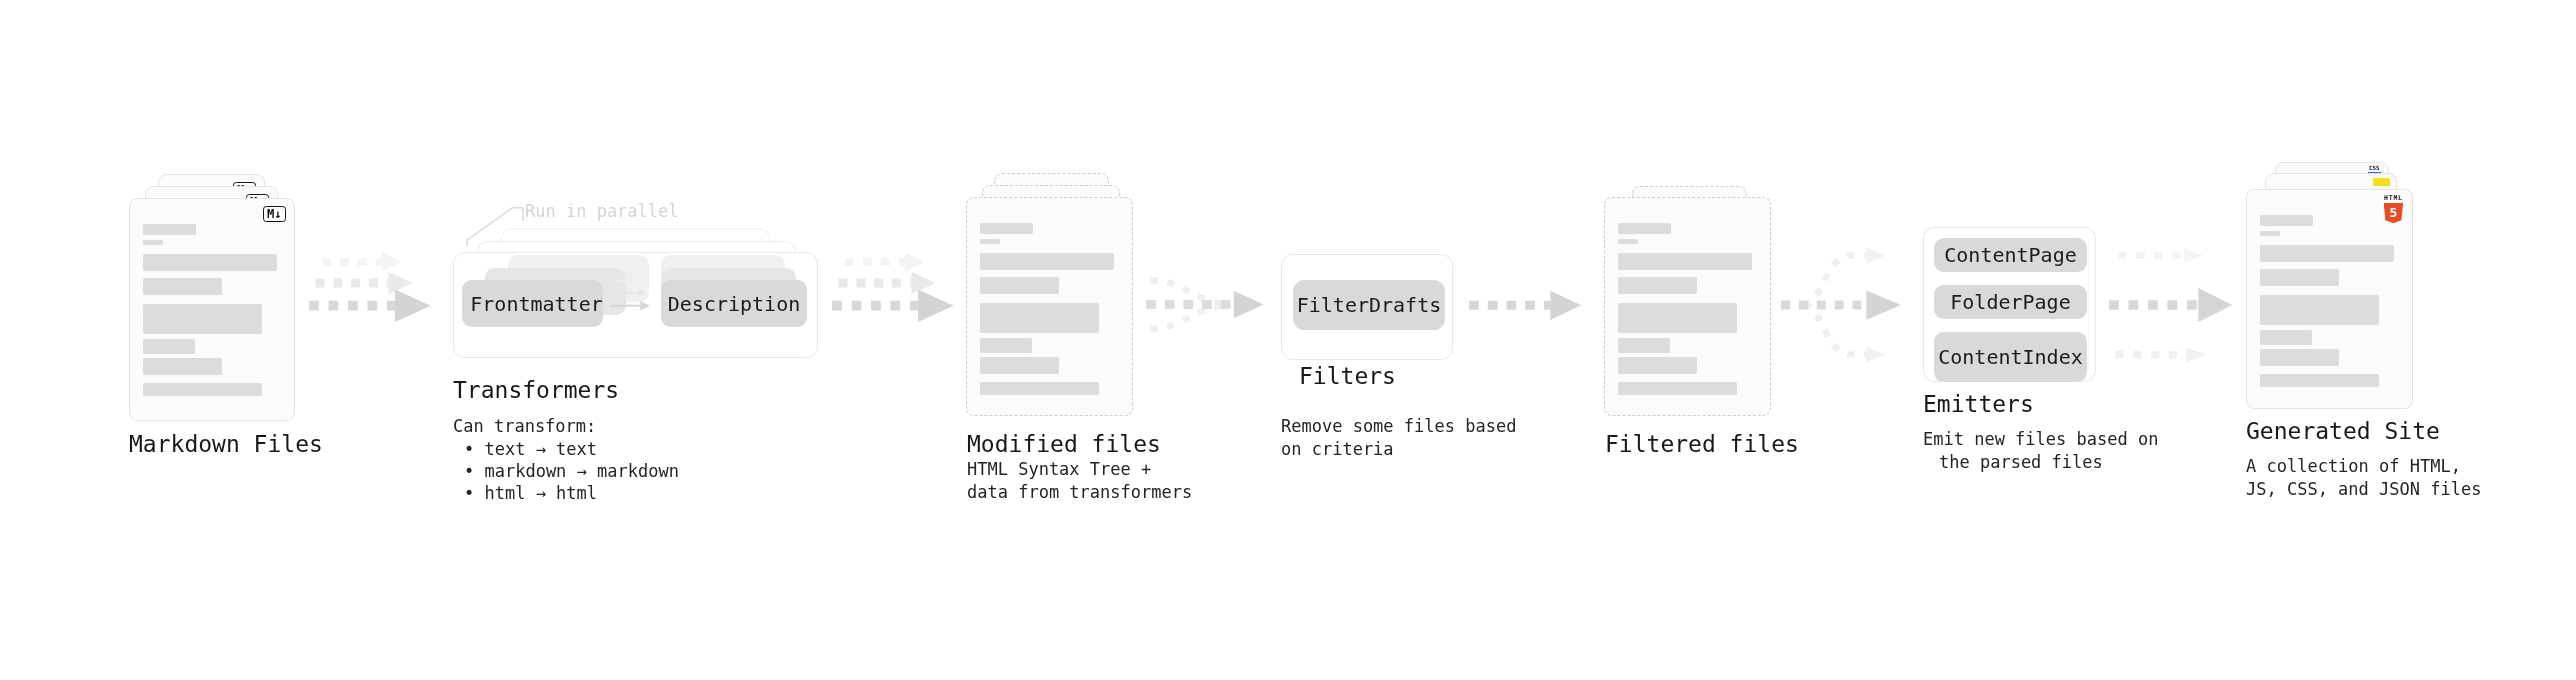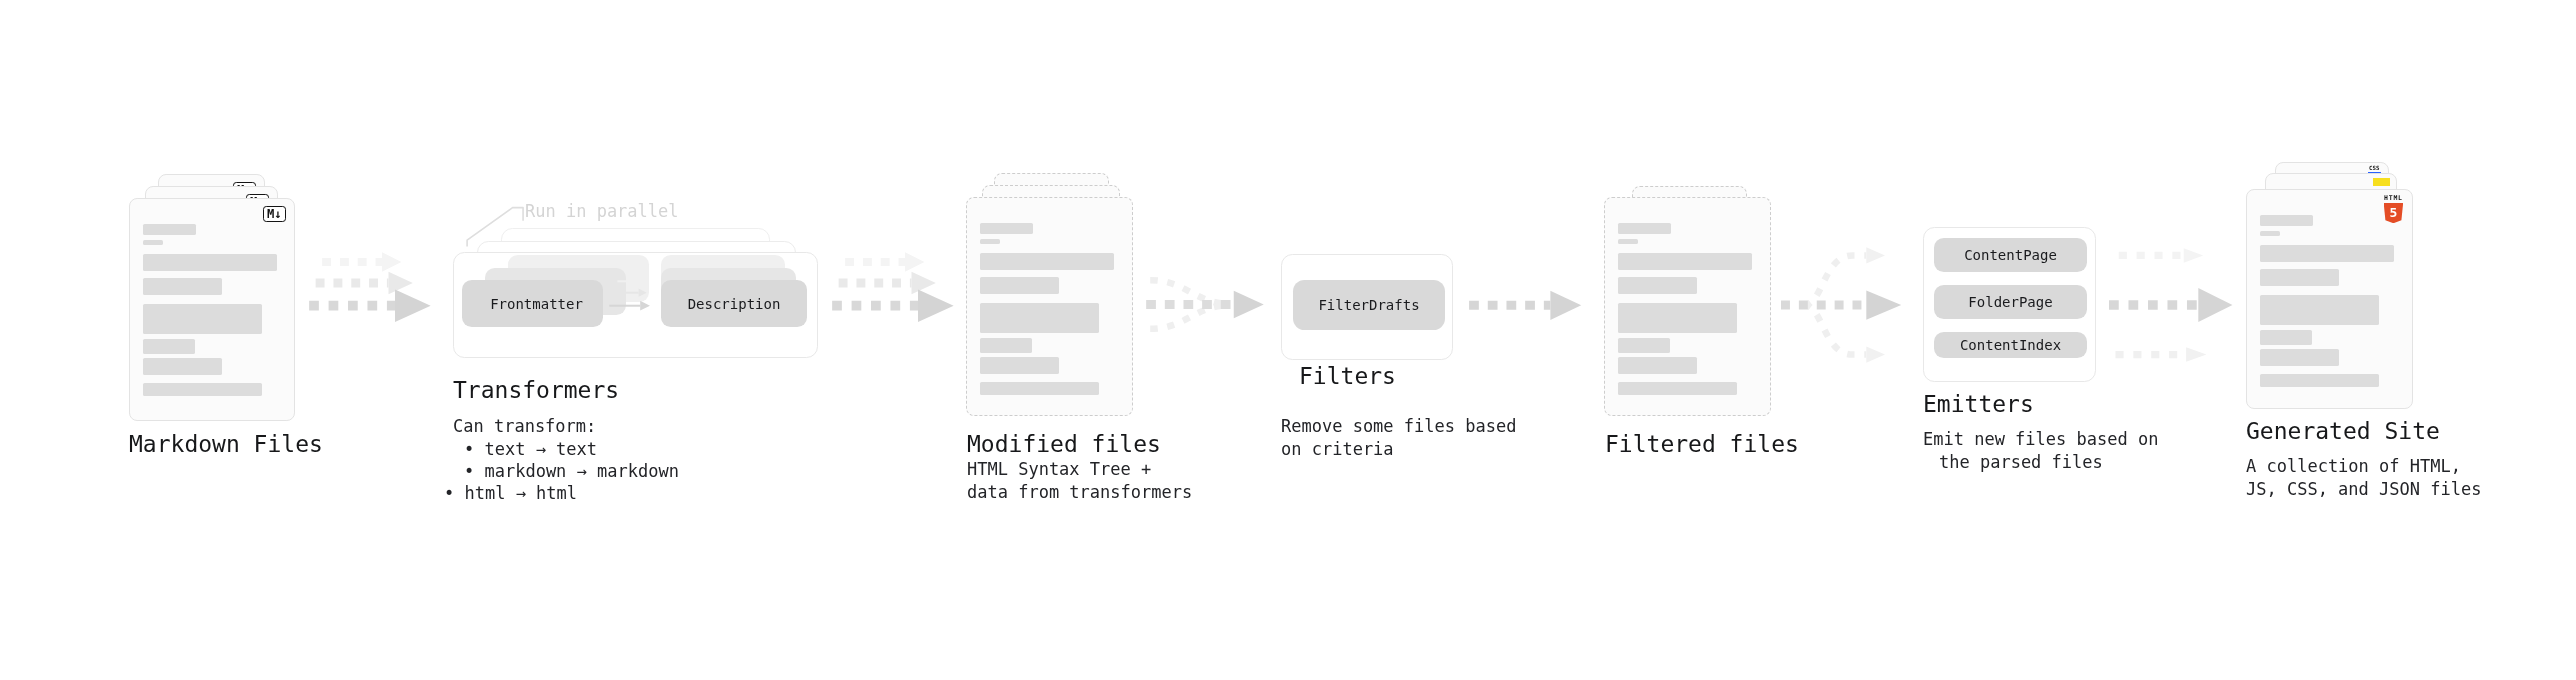--- a/index.html
+++ b/index.html
@@ -35,21 +35,21 @@
     clip-path:polygon(0 0,100% 0,91% 85%,50% 100%,9% 85%);
   }
   .js-badge { position:absolute; top:4.1px; right:6.5px; width:17px; height:8.1px; background:#f7df1e; }
   .css-badge { position:absolute; top:3.3px; right:7.3px; width:13px; text-align:center; }
   .css-word { font-size:5.7px; font-weight:bold; color:#141414; line-height:4.9px; }
   .css-bar { width:13px; height:2.4px; background:#2962ff; margin-top:0.8px; }
   
   .panel { position:absolute; background:#ffffff; border:1.6px solid #e8e8e8; border-radius:11.4px; }
   .pill {
     position:absolute; background:#d9d9d9; border-radius:9.8px; color:#1a1b1e;
-    display:flex; align-items:center; justify-content:center; font-size:14px;
+    display:flex; align-items:center; justify-content:center; font-size:20px;
   }
   .pill.ghost1 { background:#e6e6e6; }
   .pill.ghost2 { background:#f0f0f0; }
   
   .label { position:absolute; font-size:23px; font-weight:500; color:#17181a; white-space:nowrap; }
   .note  { position:absolute; font-size:17px; color:#232428; white-space:nowrap; }
   .annotation { position:absolute; font-size:17px; color:#d4d4d4; white-space:nowrap; }
   svg { position:absolute; overflow:visible; }
 </style>
 </head>
@@ -111,21 +111,21 @@
       <line x1="9" y1="24" x2="40" y2="24" stroke="#e6e6e6" stroke-width="2.5"></line>
       <polygon points="40,19 40,29 50,24" fill="#e6e6e6"></polygon>
       <line x1="4" y1="40" x2="42" y2="40" stroke="#d6d6d6" stroke-width="2.5"></line>
       <polygon points="42,34 42,46 54,40" fill="#d6d6d6"></polygon>
     </svg>
 
     <div class="label" style="left:453px; top:377px;">Transformers</div>
     <div class="note" style="left:453px; top:416px;">Can transform:</div>
     <div class="note" style="left:464px; top:439px;">• text → text</div>
     <div class="note" style="left:464px; top:461px;">• markdown → markdown</div>
-    <div class="note" style="left:444px; top:483px;">• html → html</div>
+    <div class="note" style="left:464px; top:483px;">• html → html</div>
   </div>
 
   <svg style="left:832px; top:249px;" width="138" height="81" viewBox="0 0 170 100">
     <line x1="16" y1="16" x2="90" y2="16" stroke="#f4f4f4" stroke-width="10" stroke-dasharray="11 11"></line>
     <polygon points="90,4 90,28 114,16" fill="#f4f4f4"></polygon>
     <line x1="8" y1="42" x2="98" y2="42" stroke="#e9e9e9" stroke-width="11" stroke-dasharray="11 11"></line>
     <polygon points="98,28 98,56 128,42" fill="#e9e9e9"></polygon>
     <line x1="0" y1="70" x2="106" y2="70" stroke="#d8d8d8" stroke-width="12" stroke-dasharray="12 12"></line>
     <polygon points="106,50 106,90 150,70" fill="#d4d4d4"></polygon>
   </svg>
@@ -189,21 +189,21 @@
     <path d="M 28,75 C 52,75 52,136 88,136 L 105,136" fill="none" stroke="#efefef" stroke-width="8" stroke-dasharray="9 12"></path>
     <polygon points="105,126 105,146 128,136" fill="#f1f1f1"></polygon>
     <line x1="0" y1="75" x2="105" y2="75" stroke="#d9d9d9" stroke-width="11" stroke-dasharray="11 11"></line>
     <polygon points="105,57 105,93 148,75" fill="#d4d4d4"></polygon>
   </svg>
 
   <div>
     <div class="panel" style="left:1923px; top:227px; width:173px; height:155px;"></div>
     <div class="pill" style="left:1934px; top:238px; width:153px; height:34px;">ContentPage</div>
     <div class="pill" style="left:1934px; top:285px; width:153px; height:34px;">FolderPage</div>
-    <div class="pill" style="left:1934px; top:332px; width:153px; height:26px;">ContentIndex</div>
+    <div class="pill" style="left:1934px; top:332px; width:153px; height:50px;">ContentIndex</div>
     <div class="label" style="left:1923px; top:391px;">Emitters</div>
     <div class="note" style="left:1923px; top:429px;">Emit new files based on</div>
     <div class="note" style="left:1923px; top:452px;margin-left:16px;">the parsed files</div>
   </div>
 
   <svg style="left:2109px; top:244px;" width="134" height="122" viewBox="0 0 165 150">
     <line x1="12" y1="14" x2="92" y2="14" stroke="#f3f3f3" stroke-width="9" stroke-dasharray="10 12"></line>
     <polygon points="92,5 92,23 116,14" fill="#f4f4f4"></polygon>
     <line x1="0" y1="75" x2="110" y2="75" stroke="#d7d7d7" stroke-width="12" stroke-dasharray="12 12"></line>
     <polygon points="110,54 110,96 152,75" fill="#d5d5d5"></polygon>

